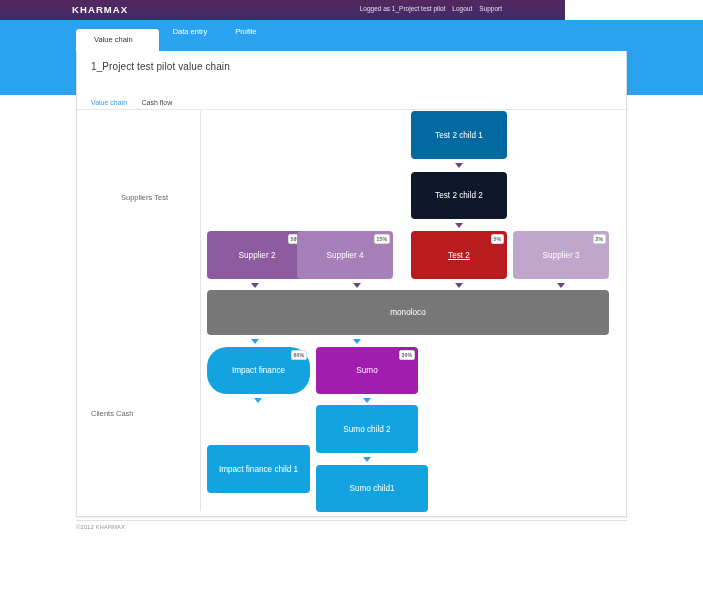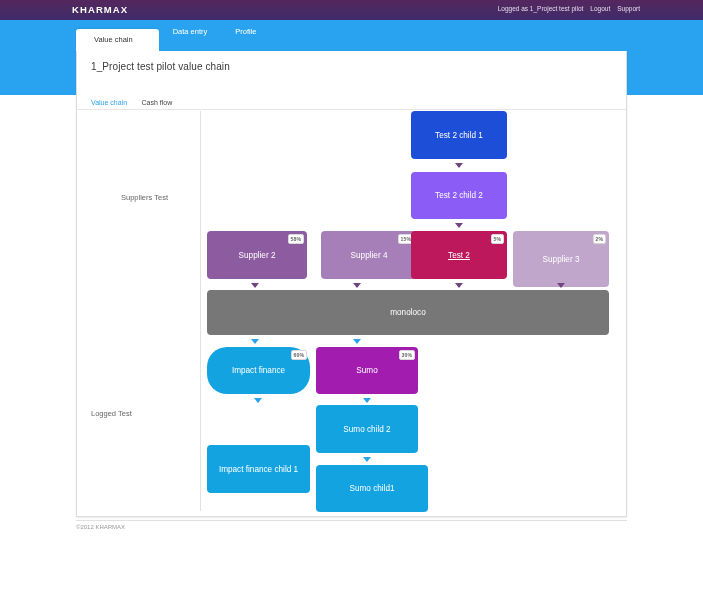--- a/index.html
+++ b/index.html
@@ -18,21 +18,21 @@
     position: relative;
     width: 703px;
     height: 600px;
     background: #ffffff;
   }
 
   
   .topbar {
     position: absolute;
     left: 0; top: 0;
-    width: 703px;
+    width: 565px;
     height: 20px;
     background: linear-gradient(to bottom, #55265e 0%, #4b2a63 45%, #3f2a6b 100%);
     background-color: #4a2a62;
   }
   .brand {
     position: absolute;
     left: 72px;
     top: 4px;
     color: #ffffff;
     font-size: 9.5px;
@@ -239,51 +239,51 @@
     <div class="subnav">
       <a href="#" class="link">Value chain</a>
       <a href="#" class="plain">Cash flow</a>
     </div>
 
     <div class="diagram">
 
       <div class="vline"></div>
 
       <div class="rowlabel" style="left:14px; top:82px;padding-left:30px;">Suppliers Test</div>
-      <div class="rowlabel" style="left:14px; top:298px;">Logged Test</div>
-
-      <div class="node" style="left:334px; top:0px; width:96px; height:48px; background:#1d4ed8;">
+      <div class="rowlabel" style="left:14px; top:298px;">Clients Cash</div>
+
+      <div class="node" style="left:334px; top:0px; width:96px; height:48px; background:#0369a1;">
         <span class="label">Test 2 child 1</span>
       </div>
       <div class="arrow purple" style="left:378px; top:52px;"></div>
 
-      <div class="node" style="left:334px; top:61px; width:96px; height:47px; background:#8b5cf6;">
+      <div class="node" style="left:334px; top:61px; width:96px; height:47px; background:#0f172a;">
         <span class="label">Test 2 child 2</span>
       </div>
       <div class="arrow purple" style="left:378px; top:112px;"></div>
 
       <div class="node" style="left:130px; top:120px; width:100px; height:48px; background:#8d5ba0;">
         <span class="badge">58%</span>
         <span class="label">Supplier 2</span>
       </div>
       <div class="arrow purple" style="left:174px; top:172px;"></div>
 
-      <div class="node" style="left:244px; top:120px; width:96px; height:48px; background:#a77fb8;">
+      <div class="node" style="left:220px; top:120px; width:96px; height:48px; background:#a77fb8;">
         <span class="badge">15%</span>
         <span class="label">Supplier 4</span>
       </div>
       <div class="arrow purple" style="left:276px; top:172px;"></div>
 
-      <div class="node" style="left:334px; top:120px; width:96px; height:48px; background:#be185d;text-decoration:underline;">
+      <div class="node" style="left:334px; top:120px; width:96px; height:48px; background:#b91c1c;text-decoration:underline;">
         <span class="badge">5%</span>
         <span class="label">Test 2</span>
       </div>
       <div class="arrow purple" style="left:378px; top:172px;"></div>
 
-      <div class="node" style="left:436px; top:120px; width:96px; height:56px; background:#c0a6ca;">
+      <div class="node" style="left:436px; top:120px; width:96px; height:48px; background:#c0a6ca;">
         <span class="badge">2%</span>
         <span class="label">Supplier 3</span>
       </div>
       <div class="arrow purple" style="left:480px; top:172px;"></div>
 
       <div class="node" style="left:130px; top:179px; width:402px; height:45px; background:#777777;">
         <span class="label">monoloco</span>
       </div>
       <div class="arrow blue" style="left:174px; top:228px;"></div>
       <div class="arrow blue" style="left:276px; top:228px;"></div>

